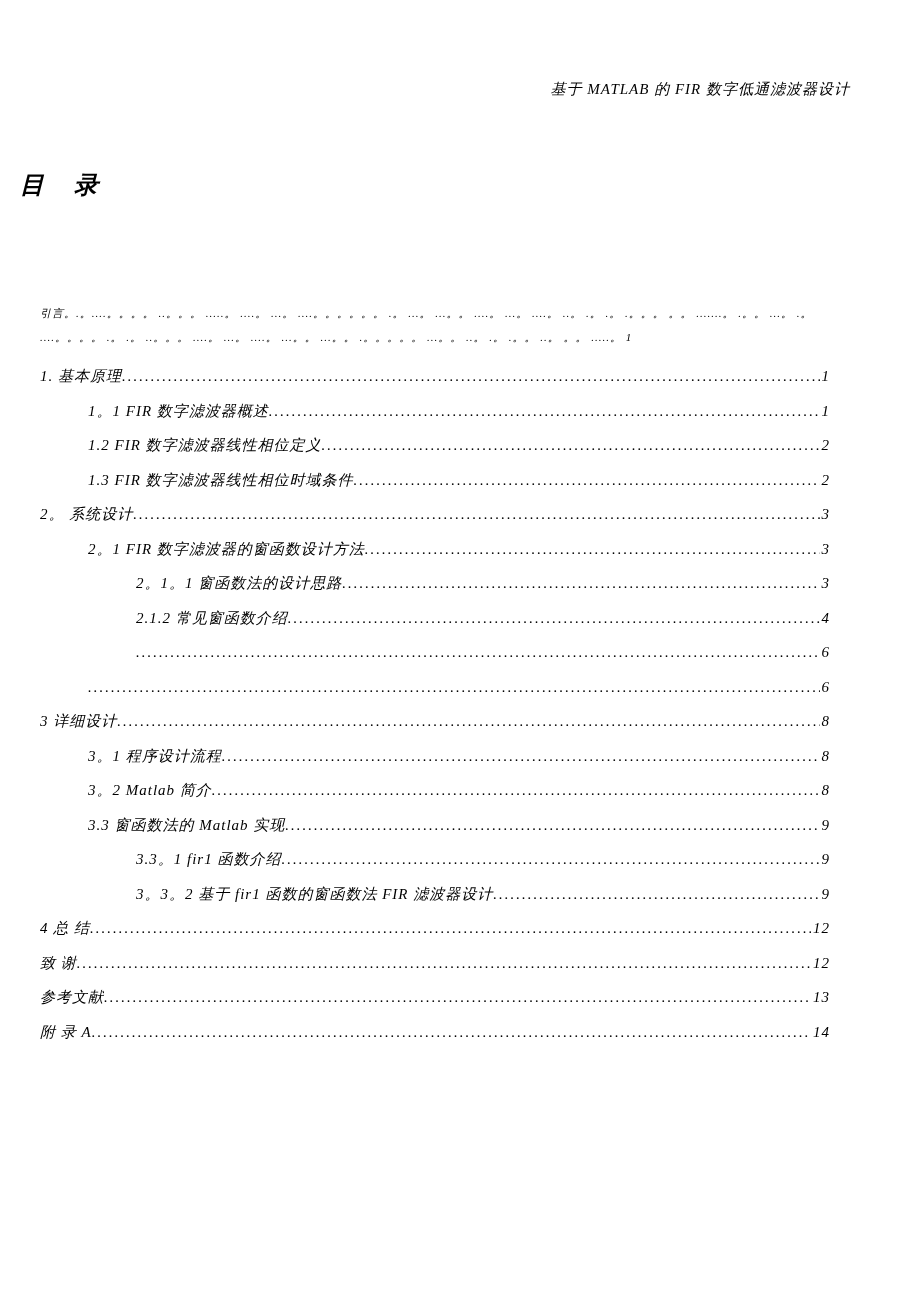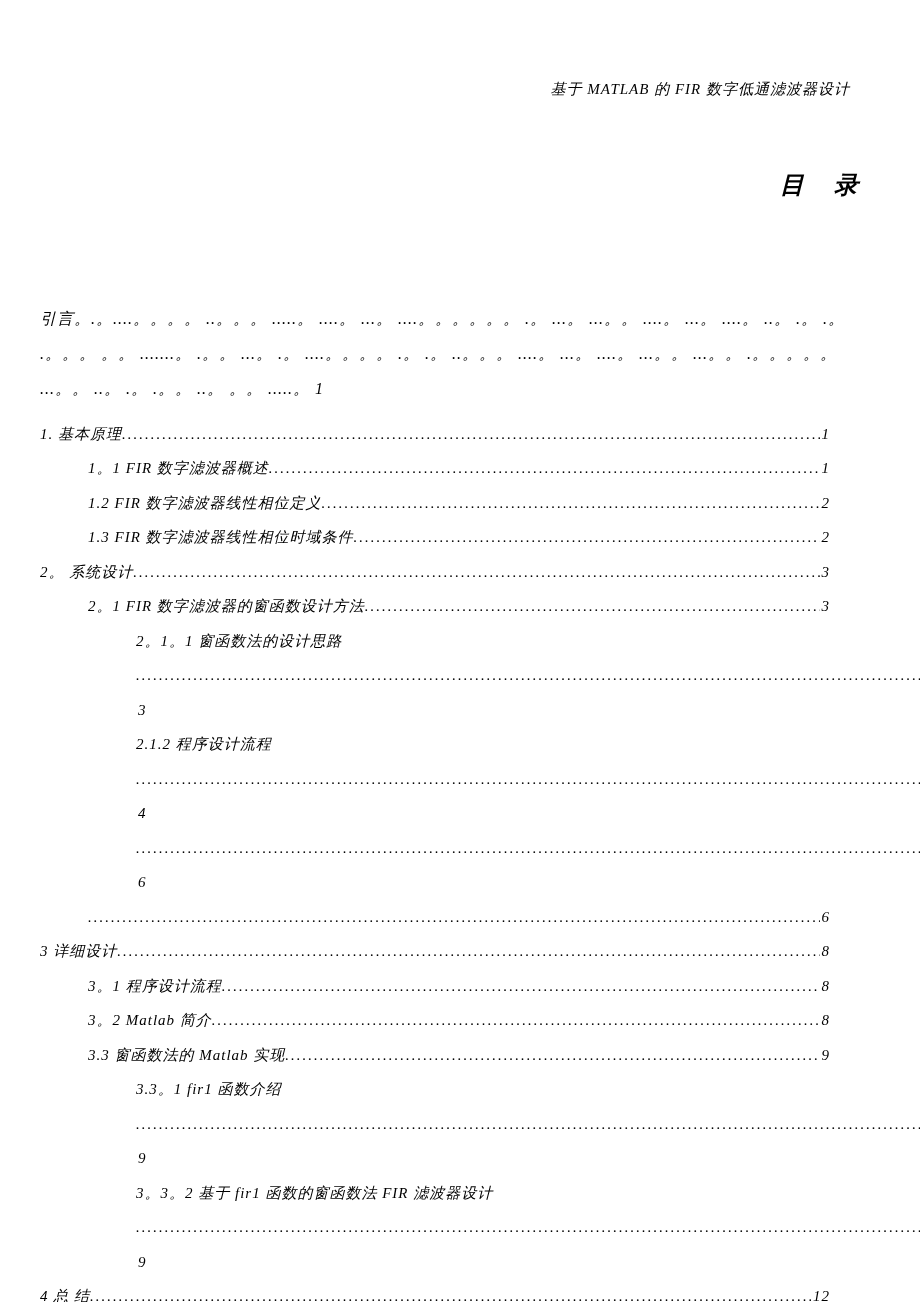--- a/index.html
+++ b/index.html
@@ -17,29 +17,29 @@
     font-style: italic;
   }
   .header-line {
     text-align: right;
     font-size: 15px;
     letter-spacing: 1px;
     margin-bottom: 70px;
     padding-right: 20px;
   }
   .title {
-    text-align: right;
+    text-align: left;
     font-size: 24px;
     font-weight: bold;
     letter-spacing: 12px;
     margin-bottom: 100px;
     margin-top: 12px;
   }
   .intro {
-    font-size: 16px;
+    font-size: 11px;
     line-height: 2.2;
     letter-spacing: 1px;
     word-break: break-all;
     margin-bottom: 10px;
     padding-left: 20px;
     padding-right: 0;
   }
   .toc {
     padding: 0 40px 0 20px;
   }
@@ -61,21 +61,21 @@
   }
   .toc-dots::after {
     content: ".....................................................................................................................................................";
   }
   .toc-page {
     flex: 0 0 auto;
     padding-left: 2px;
   }
   .lvl1 { padding-left: 0; }
   .lvl2 { padding-left: 48px; justify-content: center; }
-  .lvl3 { padding-left: 96px; flex-direction: column; }
+  .lvl3 { padding-left: 96px; }
 </style>
 </head>
 <body>
 
 <div class="page">
 
   <div class="header-line">基于 MATLAB 的 FIR 数字低通滤波器设计</div>
 
   <div class="title">目  录</div>
 
@@ -111,21 +111,21 @@
         <span class="toc-label">2。1 FIR 数字滤波器的窗函数设计方法 </span>
         <span class="toc-dots"></span>
         <span class="toc-page">3</span>
       </div>
       <div class="toc-row lvl3">
         <span class="toc-label">2。1。1 窗函数法的设计思路</span>
         <span class="toc-dots"></span>
         <span class="toc-page">3</span>
       </div>
       <div class="toc-row lvl3">
-        <span class="toc-label">2.1.2 程序设计流程 </span>
+        <span class="toc-label">2.1.2 常见窗函数介绍 </span>
         <span class="toc-dots"></span>
         <span class="toc-page">4</span>
       </div>
       <div class="toc-row lvl3">
         <span class="toc-dots"></span>
         <span class="toc-page">6</span>
       </div>
       <div class="toc-row lvl2">
         <span class="toc-dots"></span>
         <span class="toc-page">6</span>

